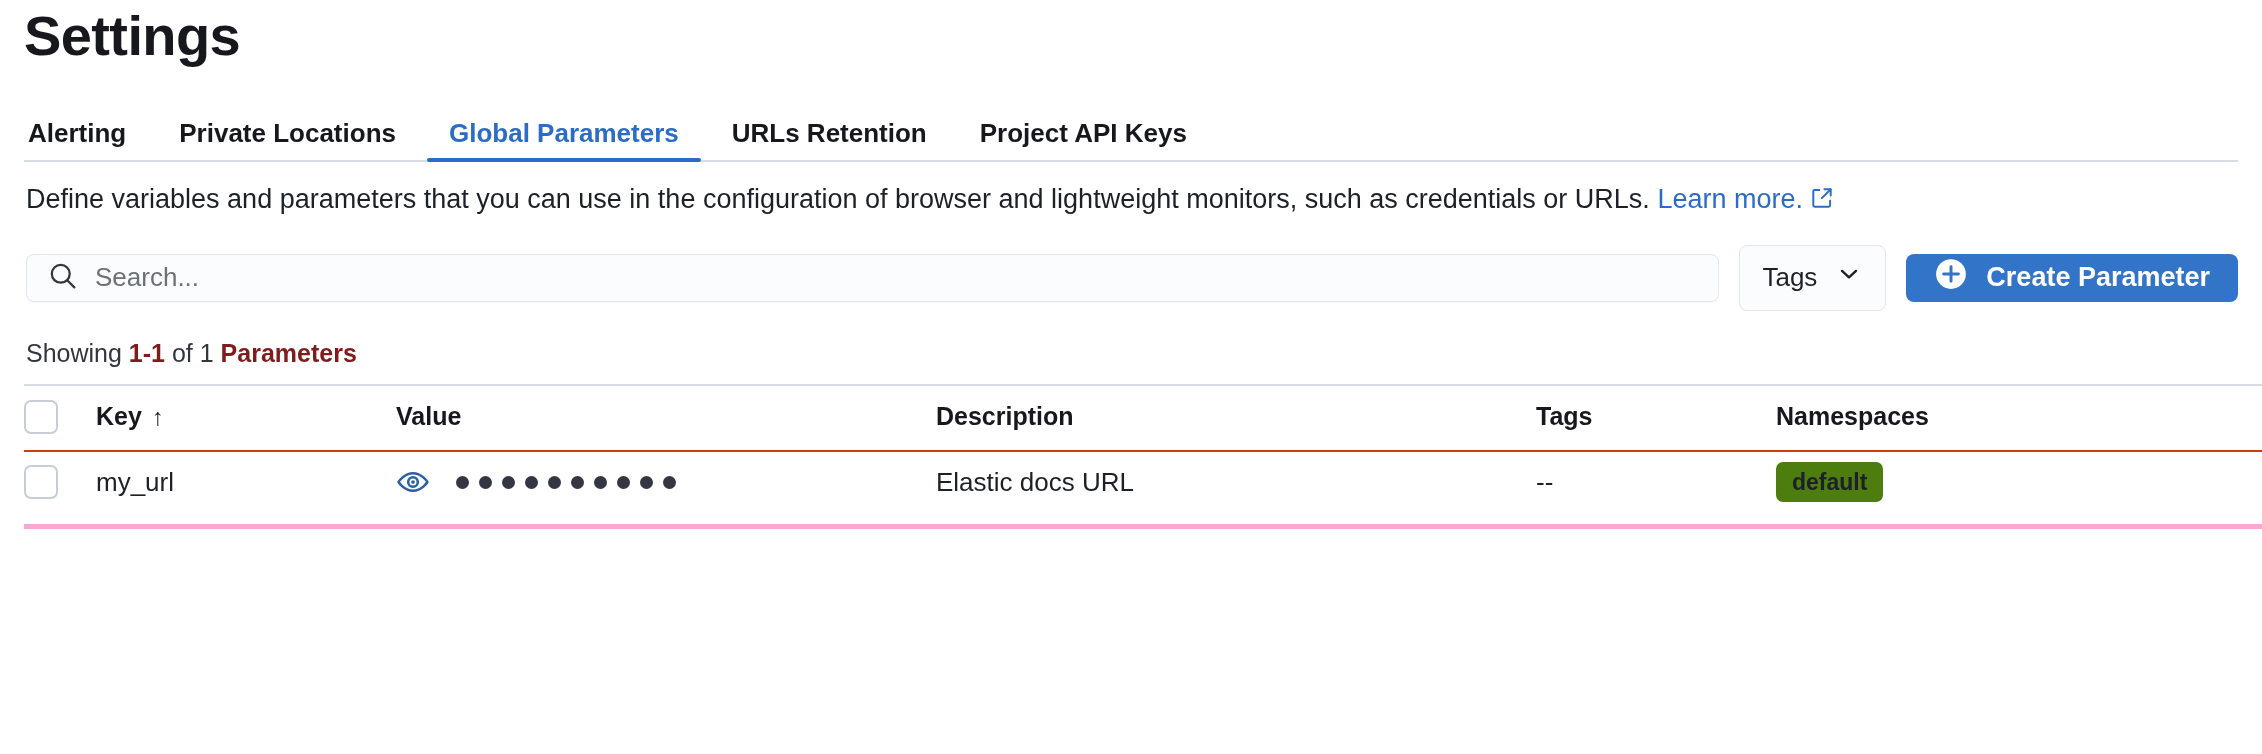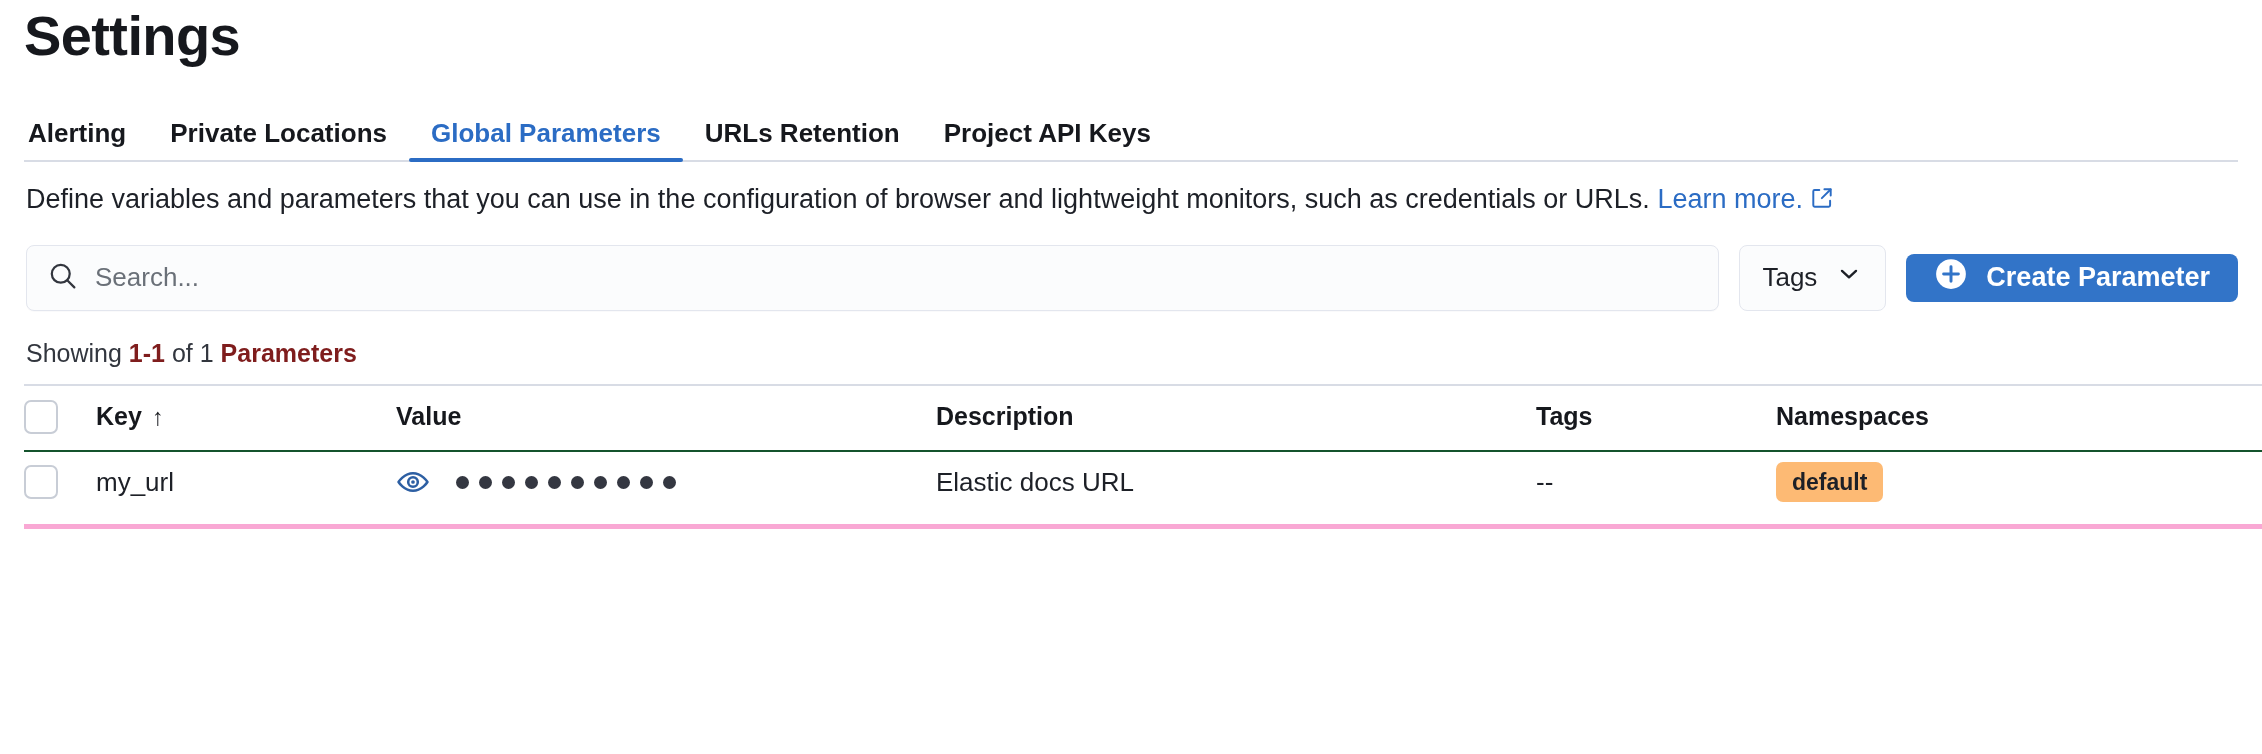--- a/index.html
+++ b/index.html
@@ -30,21 +30,21 @@
     color: #16181d;
     margin: 0;
     padding-top: 4px;
     line-height: 1.15;
   }
 
   
   .tabs {
     display: flex;
     align-items: flex-end;
-    gap: 0;
+    gap: 9px;
     margin-top: 38px;
     border-bottom: 2px solid #d8dce5;
     height: 56px;
   }
   .tab {
     position: relative;
     font-size: 26px;
     font-weight: 700;
     color: #16181d;
     padding: 0 22px 14px 22px;
@@ -89,21 +89,21 @@
   
   .controls {
     display: flex;
     align-items: center;
     gap: 20px;
     margin-top: 26px;
     padding-left: 2px;
   }
   .search-box {
     flex: 1 1 auto;
-    height: 66px;
+    height: 48px;
     background: #fbfcfd;
     border: 1px solid #e3e6ee;
     border-radius: 8px;
     display: flex;
     align-items: center;
     padding: 0 20px;
     gap: 16px;
     cursor: text;
     box-shadow: 0 1px 0 rgba(16,22,38,0.02);
   }
@@ -170,21 +170,21 @@
     border-collapse: collapse;
     table-layout: fixed;
   }
   .table thead th {
     text-align: left;
     font-size: 25px;
     font-weight: 700;
     color: #16181d;
     padding: 14px 0 16px 0;
     border-top: 2px solid #d8dce5;
-    border-bottom: 2px solid #14532d;
+    border-bottom: 2px solid #c2410c;
     vertical-align: middle;
   }
   .table tbody td {
     font-size: 26px;
     color: #1d2027;
     padding: 10px 0 22px 0;
     border-bottom: 5px solid #f9a8d4;
     vertical-align: middle;
   }
   .col-check  { width: 72px; }
@@ -220,21 +220,21 @@
   }
   .dots i {
     width: 13px; height: 13px;
     border-radius: 50%;
     background: #343741;
     display: block;
   }
 
   .badge {
     display: inline-block;
-    background: #fdba74;
+    background: #4d7c0f;
     color: #1d2027;
     border-radius: 7px;
     font-size: 23px;
     font-weight: 600;
     padding: 7px 16px;
     line-height: 1.15;
   }
 
   .actions {
     display: flex;

